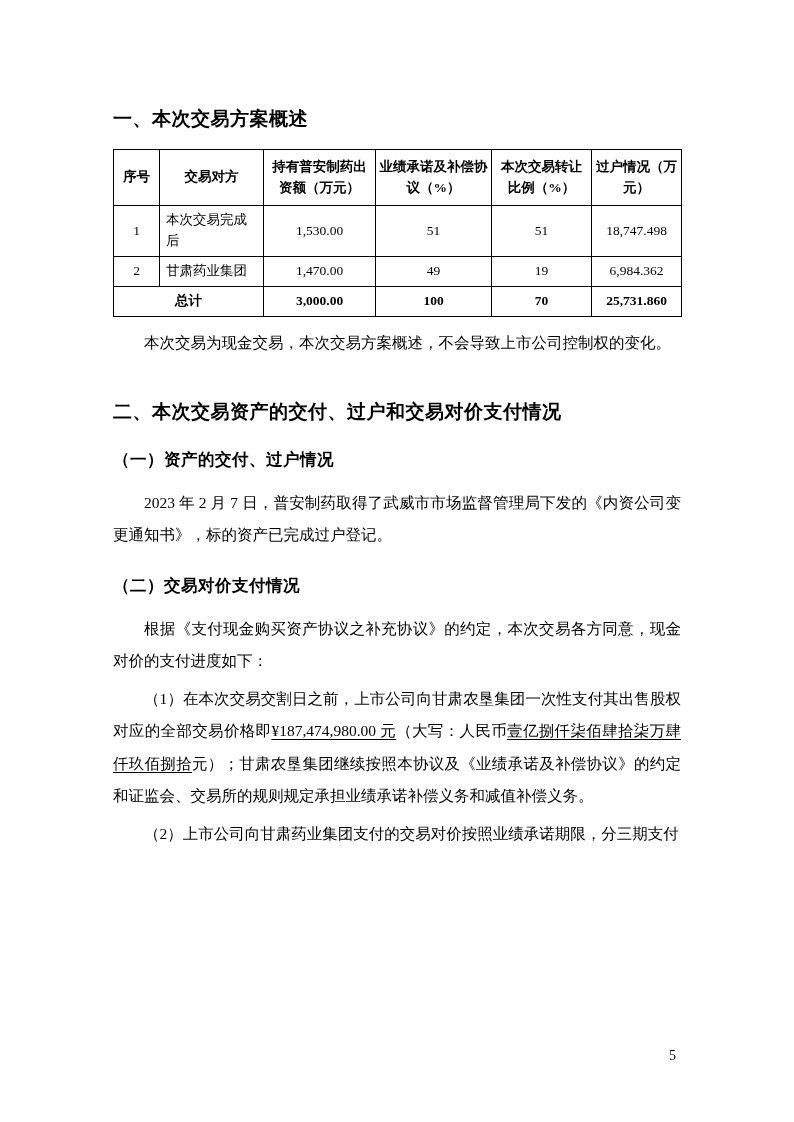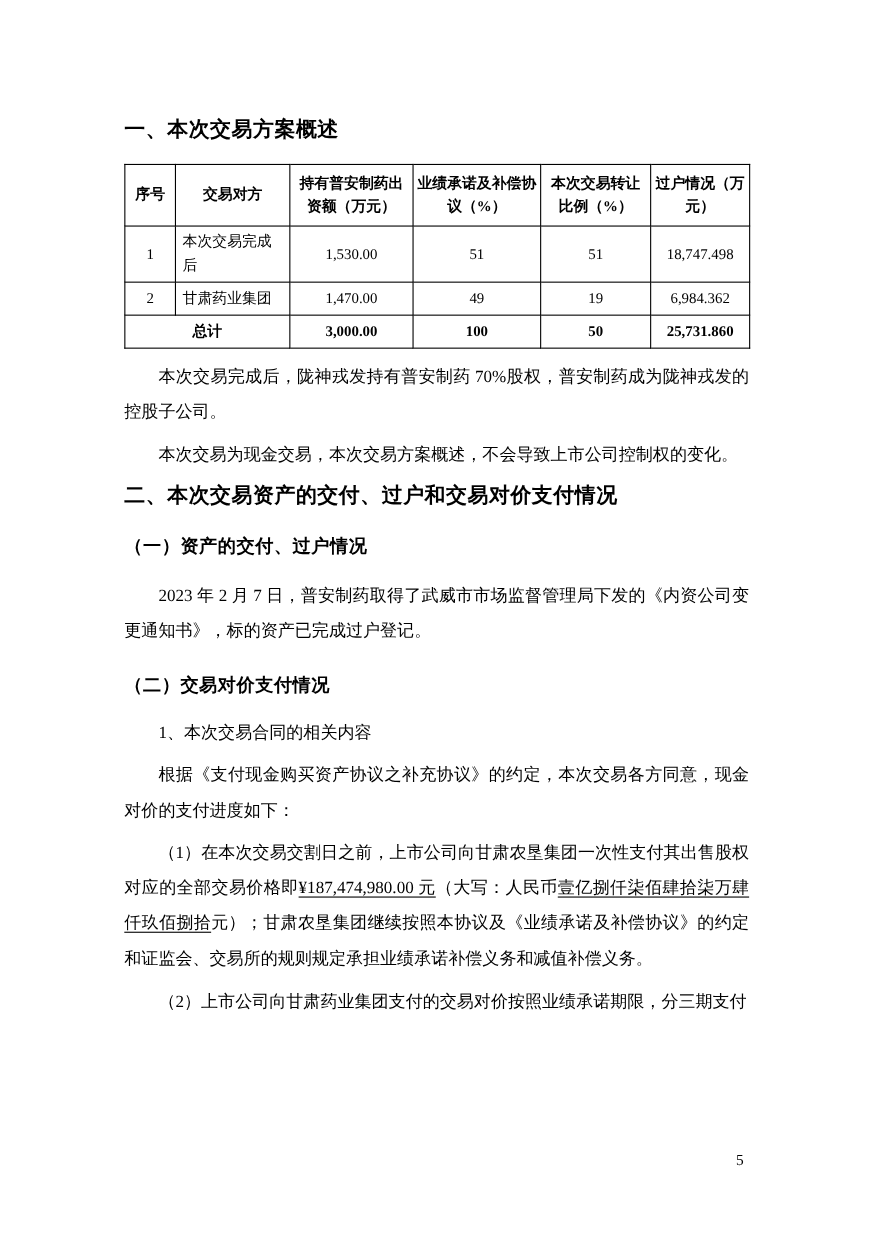--- a/index.html
+++ b/index.html
@@ -10,21 +10,21 @@
     font-family: "Liberation Serif", "DejaVu Serif", serif;
     overflow: hidden; position: relative;
   }
   .page { padding: 90px 113px 0 113px; }
 
   .h-sec {
     font-family: "Liberation Sans", "DejaVu Sans", sans-serif;
     font-size: 19px; font-weight: bold; line-height: 1.4;
     margin: 16px 0 16px 0; letter-spacing: 0.5px;
   }
-  .h-sec.second { margin: 8px 0 20px 0; }
+  .h-sec.second { margin: 40px 0 20px 0; }
   .h-sub {
     font-family: Liberation Sans, sans-serif;
     font-size: 16.5px; font-weight: bold; line-height: 1.4;
     margin: 22px 0 16px 0; letter-spacing: 0.5px;
   }
 
   p.body {
     font-size: 15.5px; line-height: 2.08;
     text-align: justify; text-indent: 2em;
     margin: 0 0 6px 0;
@@ -92,36 +92,34 @@
         <td class="name">甘肃药业集团</td>
         <td>1,470.00</td>
         <td>49</td>
         <td>19</td>
         <td>6,984.362</td>
       </tr>
       <tr class="total">
         <td colspan="2">总计</td>
         <td>3,000.00</td>
         <td>100</td>
-        <td>50</td>
+        <td>70</td>
         <td>25,731.860</td>
       </tr>
     </tbody>
   </table>
 
-  <p class="body">本次交易完成后，陇神戎发持有普安制药 70%股权，普安制药成为陇神戎发的控股子公司。</p>
   <p class="body">本次交易为现金交易，本次交易方案概述，不会导致上市公司控制权的变化。</p>
 
   <div class="h-sec second">二、本次交易资产的交付、过户和交易对价支付情况</div>
 
   <div class="h-sub">（一）资产的交付、过户情况</div>
   <p class="body">2023 年 2 月 7 日，普安制药取得了武威市市场监督管理局下发的《内资公司变更通知书》，标的资产已完成过户登记。</p>
 
   <div class="h-sub">（二）交易对价支付情况</div>
-  <p class="body">1、本次交易合同的相关内容</p>
   <p class="body">根据《支付现金购买资产协议之补充协议》的约定，本次交易各方同意，现金对价的支付进度如下：</p>
 
   <p class="body"><span>（1）在本次交易交割日之前，上市公司向甘肃农垦集团一次性支付其出售股权对应的全部交易价格即</span><span class="u">¥187,474,980.00 元</span><span>（大写：人民币</span><span class="u">壹亿捌仟柒佰肆拾柒万肆仟玖佰捌拾</span><span>元）；甘肃农垦集团继续按照本协议及《业绩承诺及补偿协议》的约定和证监会、交易所的规则规定承担业绩承诺补偿义务和减值补偿义务。</span></p>
 
   <p class="body">（2）上市公司向甘肃药业集团支付的交易对价按照业绩承诺期限，分三期支付</p>
 
 </div>
 
 <div class="pageno">5</div>
 

